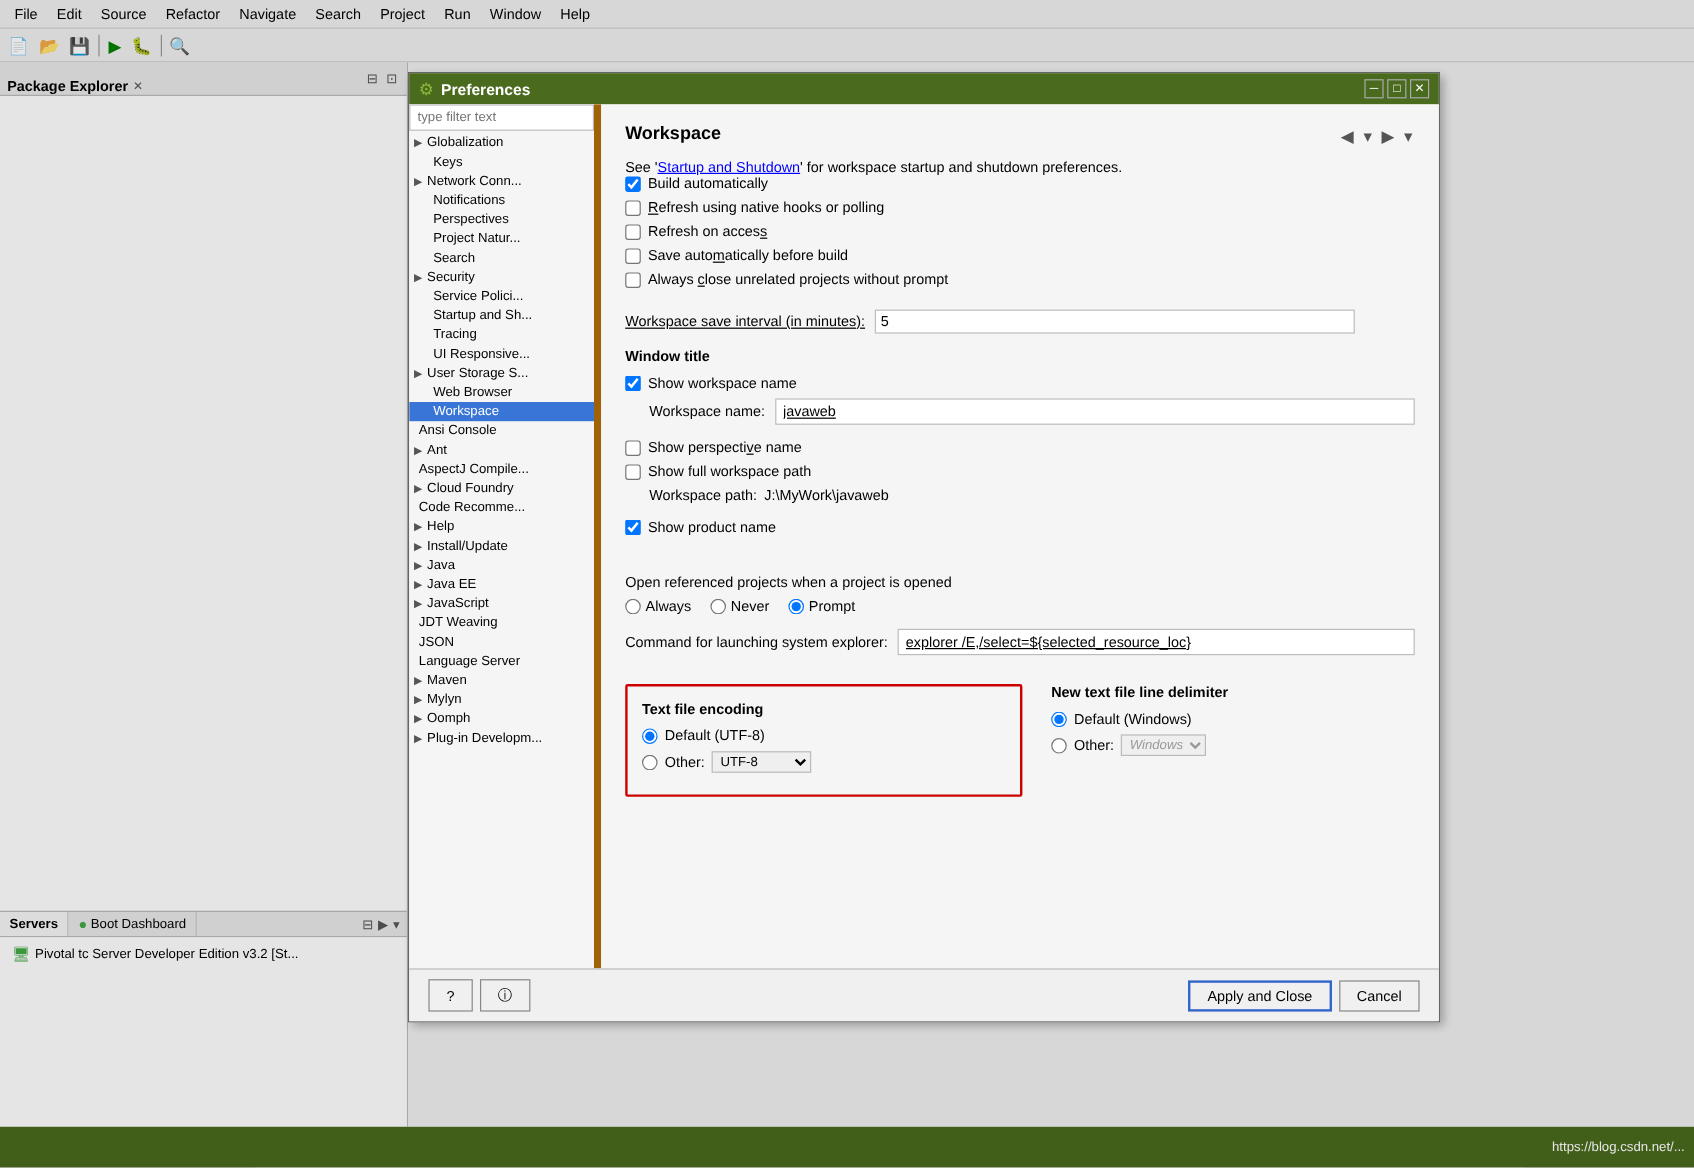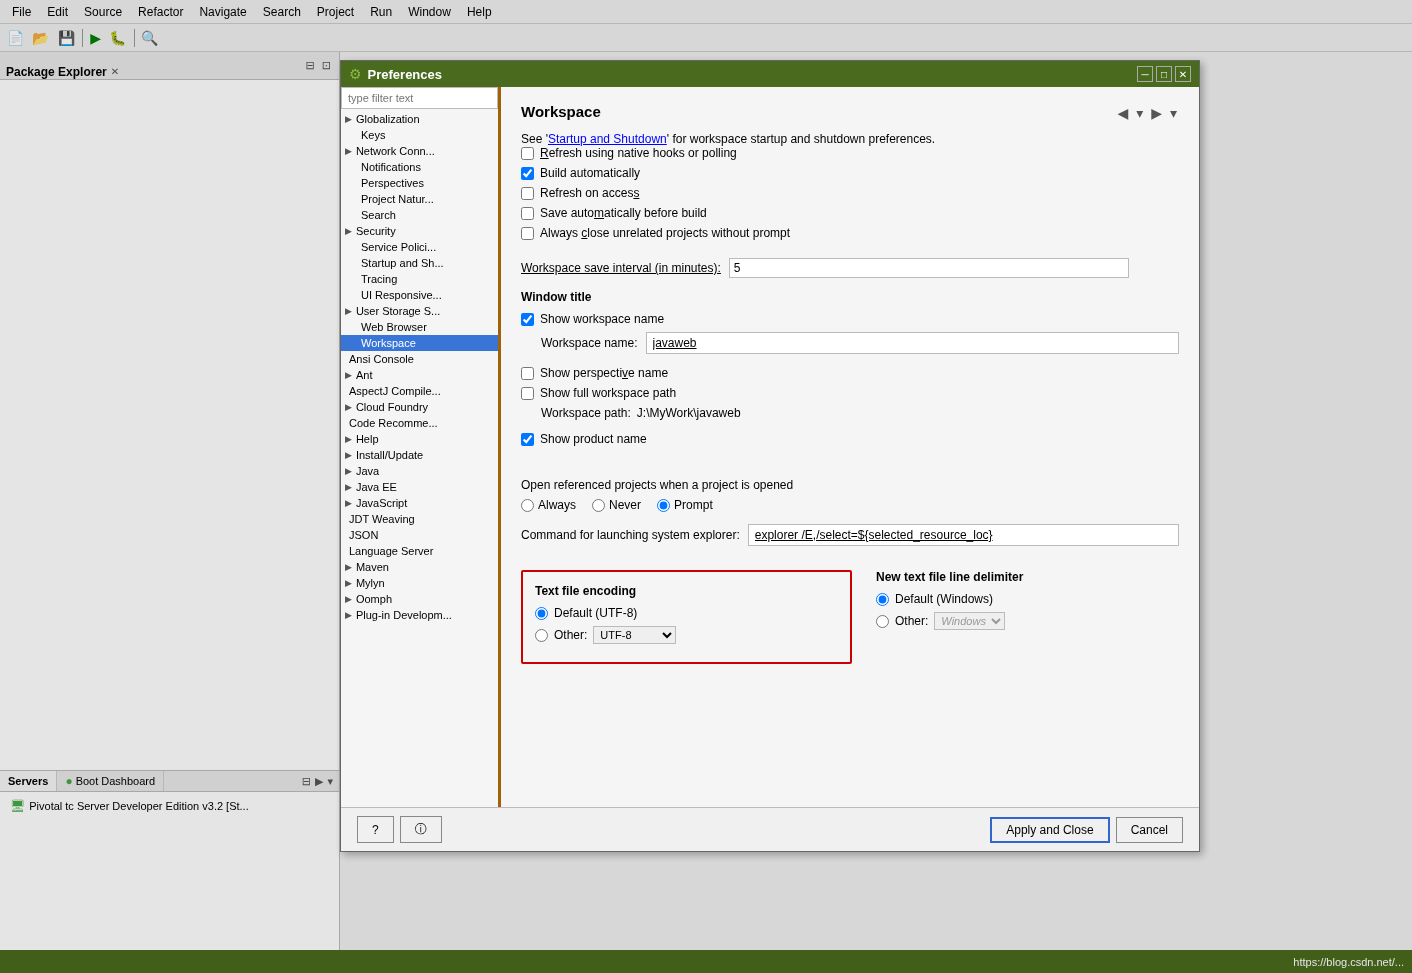--- a/index.html
+++ b/index.html
@@ -32,21 +32,21 @@
     
     .dialog-overlay { position: fixed; top: 0; left: 0; width: 1412px; height: 973px; background: rgba(0,0,0,0.1); display: flex; align-items: flex-start; justify-content: flex-start; pointer-events: none; }
     .dialog { pointer-events: all; position: absolute; top: 60px; left: 340px; width: 860px; background: #f0f0f0; border: 1px solid #666; box-shadow: 3px 3px 8px rgba(0,0,0,0.3); display: flex; flex-direction: column; }
     .dialog-title { background: #4a6a1e; color: #fff; display: flex; align-items: center; justify-content: space-between; padding: 4px 8px; height: 26px; }
     .dialog-title-text { font-size: 13px; font-weight: bold; }
     .dialog-title-controls { display: flex; gap: 3px; }
     .dialog-title-btn { background: none; border: 1px solid #aaa; color: #fff; width: 16px; height: 16px; font-size: 10px; cursor: pointer; display: flex; align-items: center; justify-content: center; }
     .dialog-body { display: flex; flex: 1; min-height: 720px; }
 
     
-    .dialog-left { width: 160px; background: #f5f5f5; border-right: 3px solid #a16207; display: flex; flex-direction: column; }
+    .dialog-left { width: 160px; background: #f5f5f5; border-right: 6px solid #a16207; display: flex; flex-direction: column; }
     .filter-input { width: 100%; padding: 4px 6px; border: 1px solid #bbb; font-size: 11px; margin: 0; background: #fff; }
     .tree-container { flex: 1; overflow-y: auto; padding: 2px 0; }
     .tree-item { padding: 2px 4px 2px 8px; cursor: pointer; font-size: 11px; display: flex; align-items: center; gap: 2px; white-space: nowrap; overflow: hidden; }
     .tree-item.selected { background: #3875d7; color: #fff; }
     .tree-item.has-children { padding-left: 4px; }
     .tree-arrow { font-size: 9px; margin-right: 2px; color: #555; }
 
     
     .dialog-right { flex: 1; display: flex; flex-direction: column; padding: 16px 20px; background: #f5f5f5; overflow-y: auto; }
     .dialog-section-title { font-size: 15px; font-weight: bold; margin-bottom: 12px; color: #000; }
@@ -77,21 +77,21 @@
     .two-col-section { flex: 1; }
 
     .encoding-box { border: 2px solid #cc0000; padding: 12px; border-radius: 2px; }
 
     .dialog-footer { border-top: 1px solid #bbb; padding: 8px 16px; display: flex; justify-content: space-between; align-items: center; background: #f0f0f0; }
     .footer-left { display: flex; gap: 6px; }
     .footer-right { display: flex; gap: 6px; }
     .footer-btn { padding: 4px 14px; font-size: 12px; border: 1px solid #888; background: #f0f0f0; cursor: pointer; }
     .footer-btn.primary { background: #f0f0f0; border: 2px solid #3366cc; }
 
-    .status-bar { background: #4a6a1e; color: #fff; height: 23px; display: flex; align-items: center; justify-content: space-between; padding: 0 8px; font-size: 11px; }
+    .status-bar { background: #4a6a1e; color: #fff; height: 34px; display: flex; align-items: center; justify-content: space-between; padding: 0 8px; font-size: 11px; }
 
     .server-item { display: flex; align-items: center; gap: 4px; padding: 3px 6px; font-size: 11px; }
     .server-icon { color: #4a4; font-size: 12px; }
 
     .underline { text-decoration: underline; }
   </style>
 </head>
 <body>
 
 <div class="ide-container">
@@ -316,26 +316,26 @@
             <button class="dialog-nav-btn">▶</button>
             <button class="dialog-nav-btn">▾</button>
           </div>
         </div>
 
         <div class="pref-description">
           <span>See '</span><span class="workspace-link">Startup and Shutdown</span><span>' for workspace startup and shutdown preferences.</span>
         </div>
 
         <div class="checkbox-row">
+          <input type="checkbox" id="cb-build" checked="" style="">
+          <label for="cb-build">Build automatically</label>
+        </div>
+        <div class="checkbox-row">
           <input type="checkbox" id="cb-refresh-native" style="">
           <label for="cb-refresh-native"><span class="underline">R</span>efresh using native hooks or polling</label>
-        </div>
-        <div class="checkbox-row">
-          <input type="checkbox" id="cb-build" checked="" style="">
-          <label for="cb-build">Build automatically</label>
         </div>
         <div class="checkbox-row">
           <input type="checkbox" id="cb-refresh-access" style="">
           <label for="cb-refresh-access">Refresh on acces<span class="underline">s</span></label>
         </div>
         <div class="checkbox-row">
           <input type="checkbox" id="cb-save-build" style="">
           <label for="cb-save-build">Save auto<span class="underline">m</span>atically before build</label>
         </div>
         <div class="checkbox-row">

